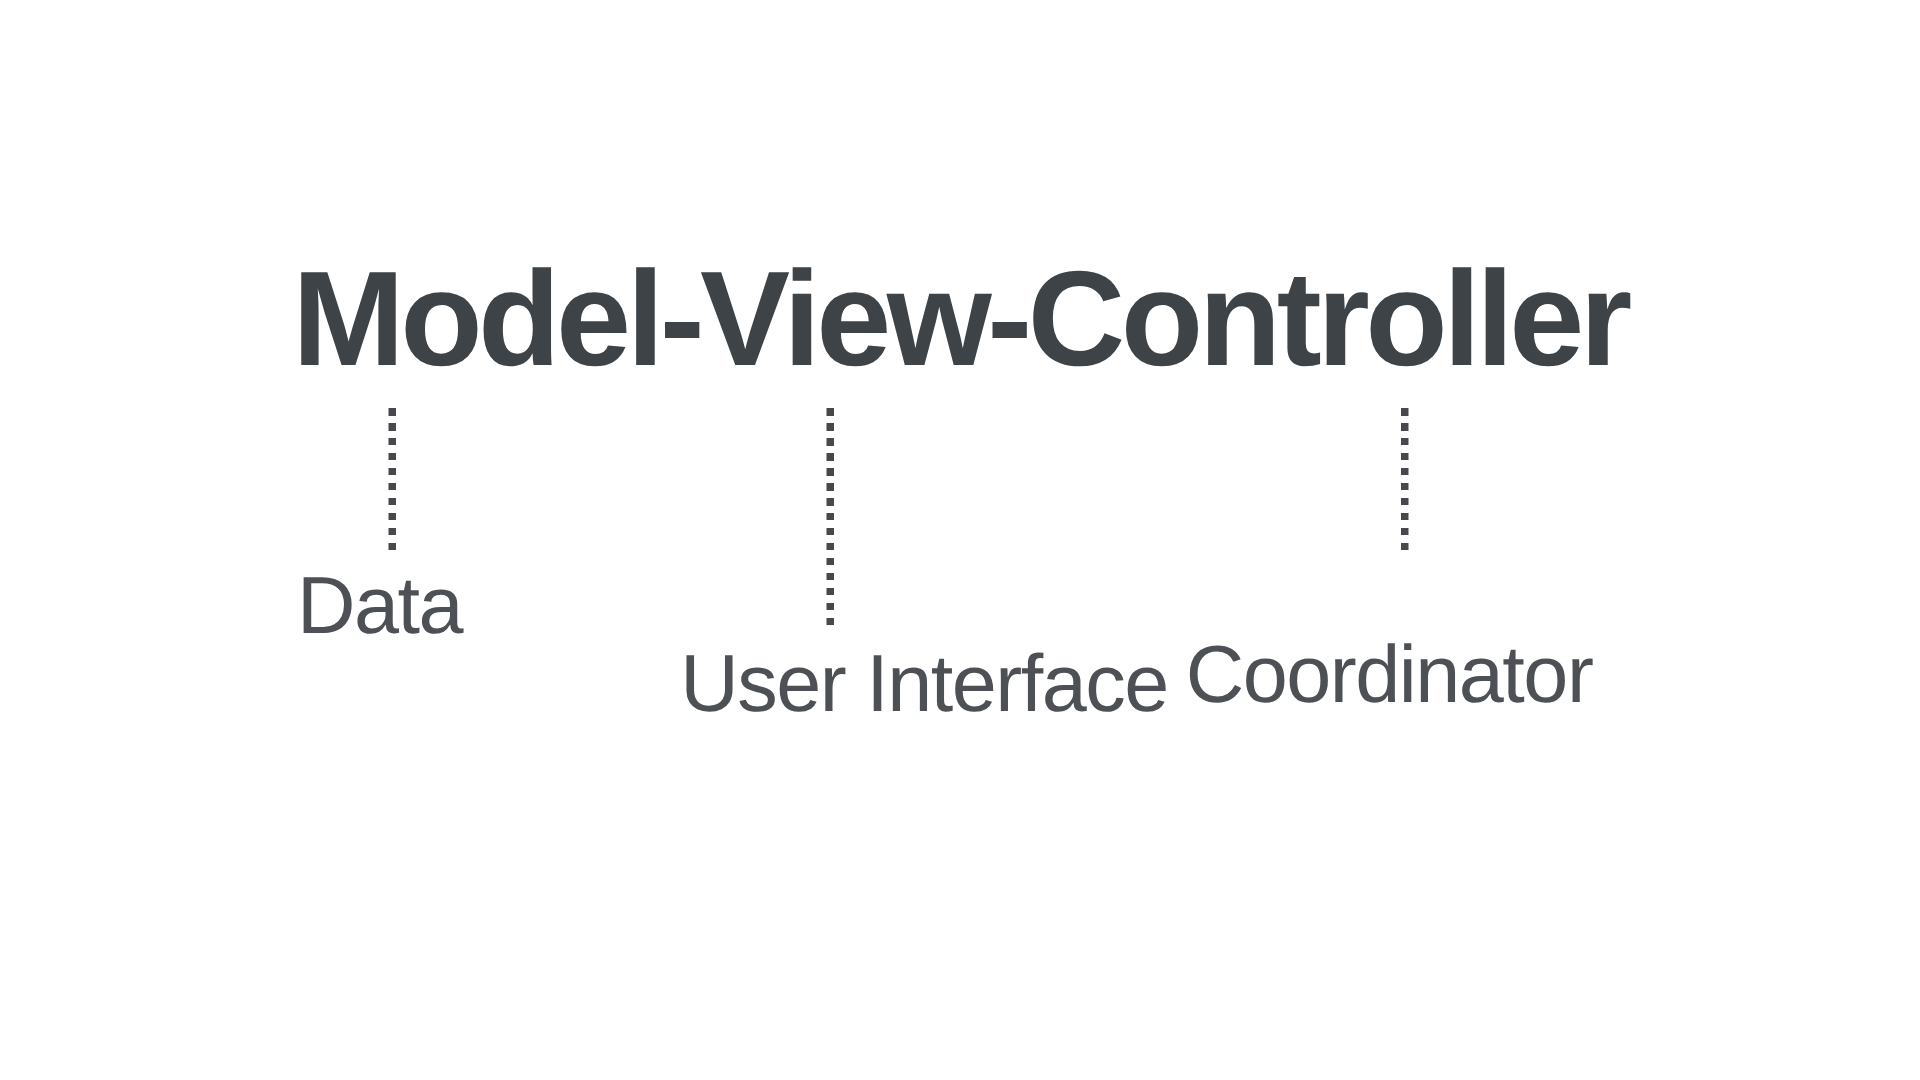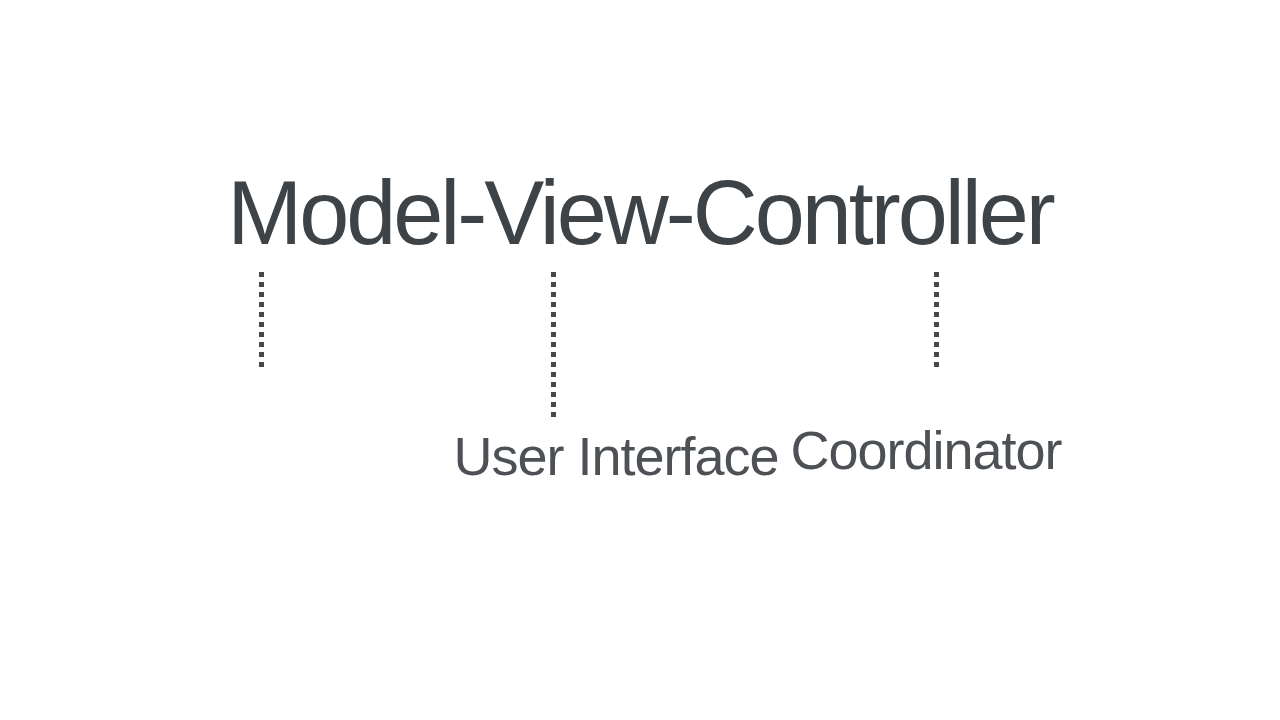--- a/index.html
+++ b/index.html
@@ -16,21 +16,21 @@
     font-family: "Liberation Sans", "DejaVu Sans", sans-serif;
   }
   .title {
     position: absolute;
     top: 168px;
     left: 0;
     width: 1280px;
     margin: 0;
     text-align: center;
     font-size: 90px;
-    font-weight: 400;
+    font-weight: 700;
     letter-spacing: -3px;
     line-height: 1;
     color: var(--title-color, #3e4347);
     white-space: nowrap;
   }
   .connector {
     position: absolute;
     width: 5px;
     background: repeating-linear-gradient(
       to bottom,
@@ -63,18 +63,19 @@
 <div class="stage">
 
   <h1 class="title">Model-View-Controller</h1>
 
   <div class="connector c1"></div>
 
   <div class="connector c2"></div>
 
   <div class="connector c3"></div>
 
+  <div class="label l1">Data</div>
 
   <div class="label l2">User Interface</div>
 
   <div class="label l3">Coordinator</div>
 
 </div>
 
 </body></html>

